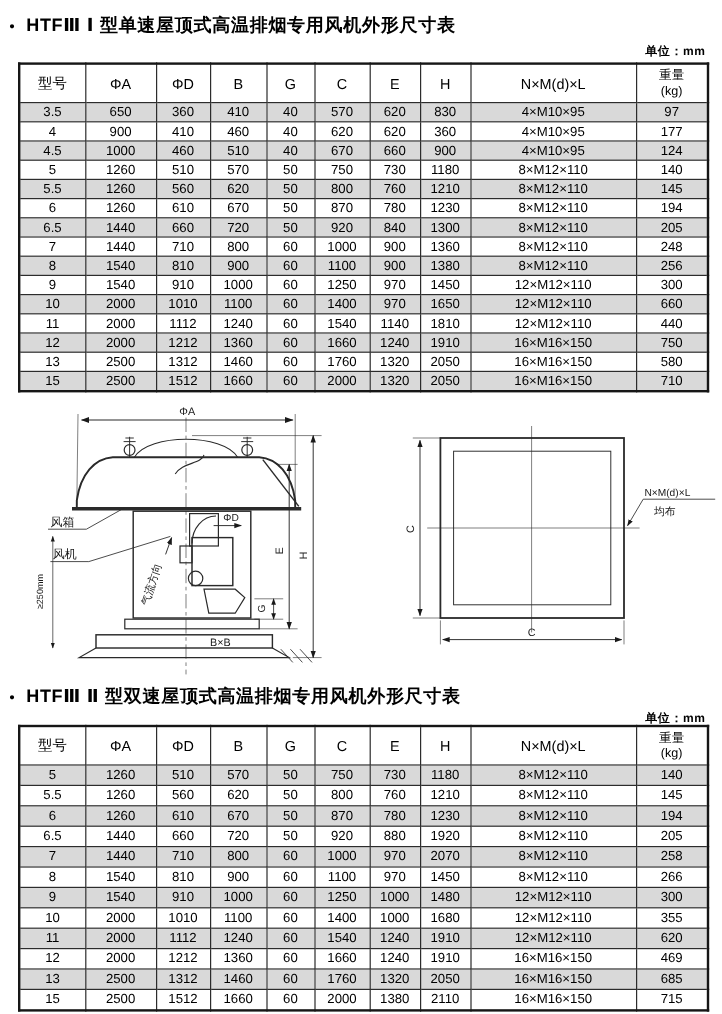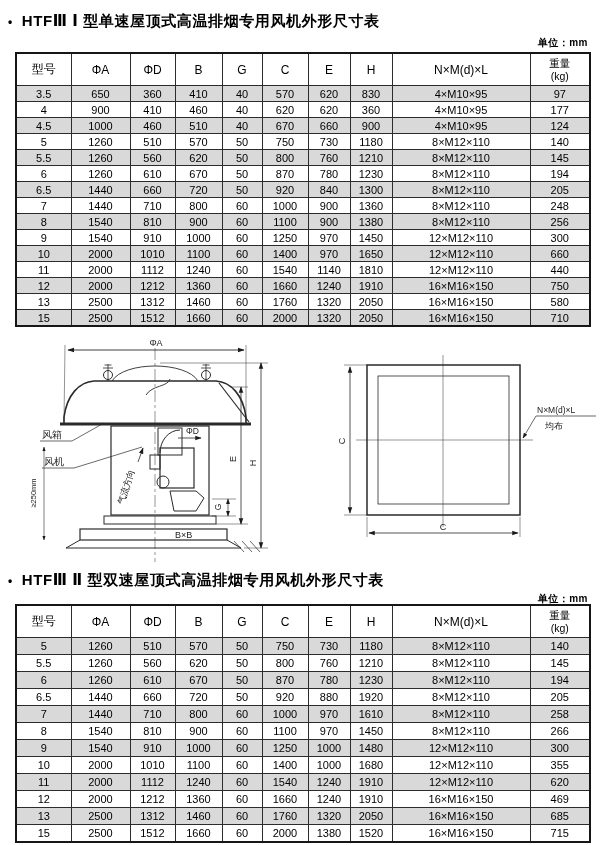--- a/index.html
+++ b/index.html
@@ -455,21 +455,21 @@
           <td>205</td>
         </tr>
         <tr class="shaded">
           <td>7</td>
           <td>1440</td>
           <td>710</td>
           <td>800</td>
           <td>60</td>
           <td>1000</td>
           <td>970</td>
-          <td>1610</td>
+          <td>2070</td>
           <td>8×M12×110</td>
           <td>258</td>
         </tr>
         <tr>
           <td>8</td>
           <td>1540</td>
           <td>810</td>
           <td>900</td>
           <td>60</td>
           <td>1100</td>
@@ -539,20 +539,20 @@
           <td>685</td>
         </tr>
         <tr>
           <td>15</td>
           <td>2500</td>
           <td>1512</td>
           <td>1660</td>
           <td>60</td>
           <td>2000</td>
           <td>1380</td>
-          <td>1520</td>
+          <td>2110</td>
           <td>16×M16×150</td>
           <td>715</td>
         </tr>
       </tbody>
   </table>
 
 </div>
 
 </body></html>

